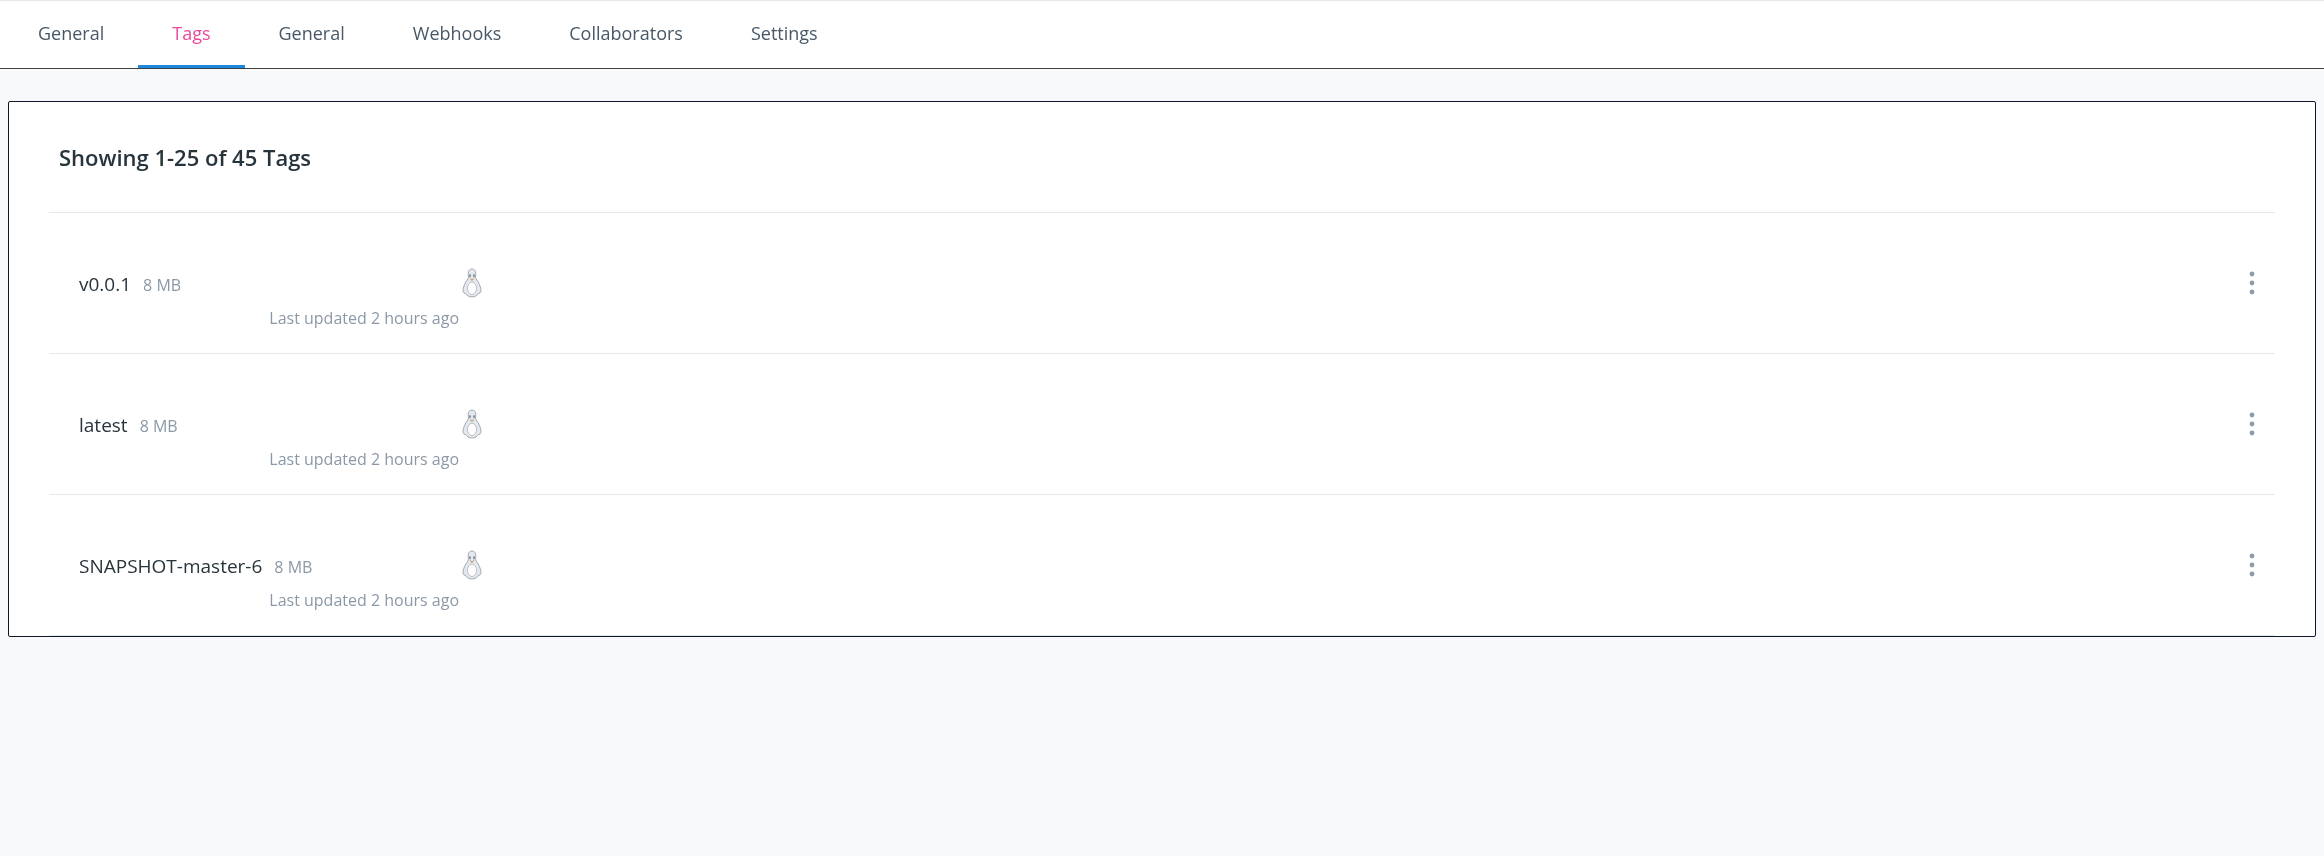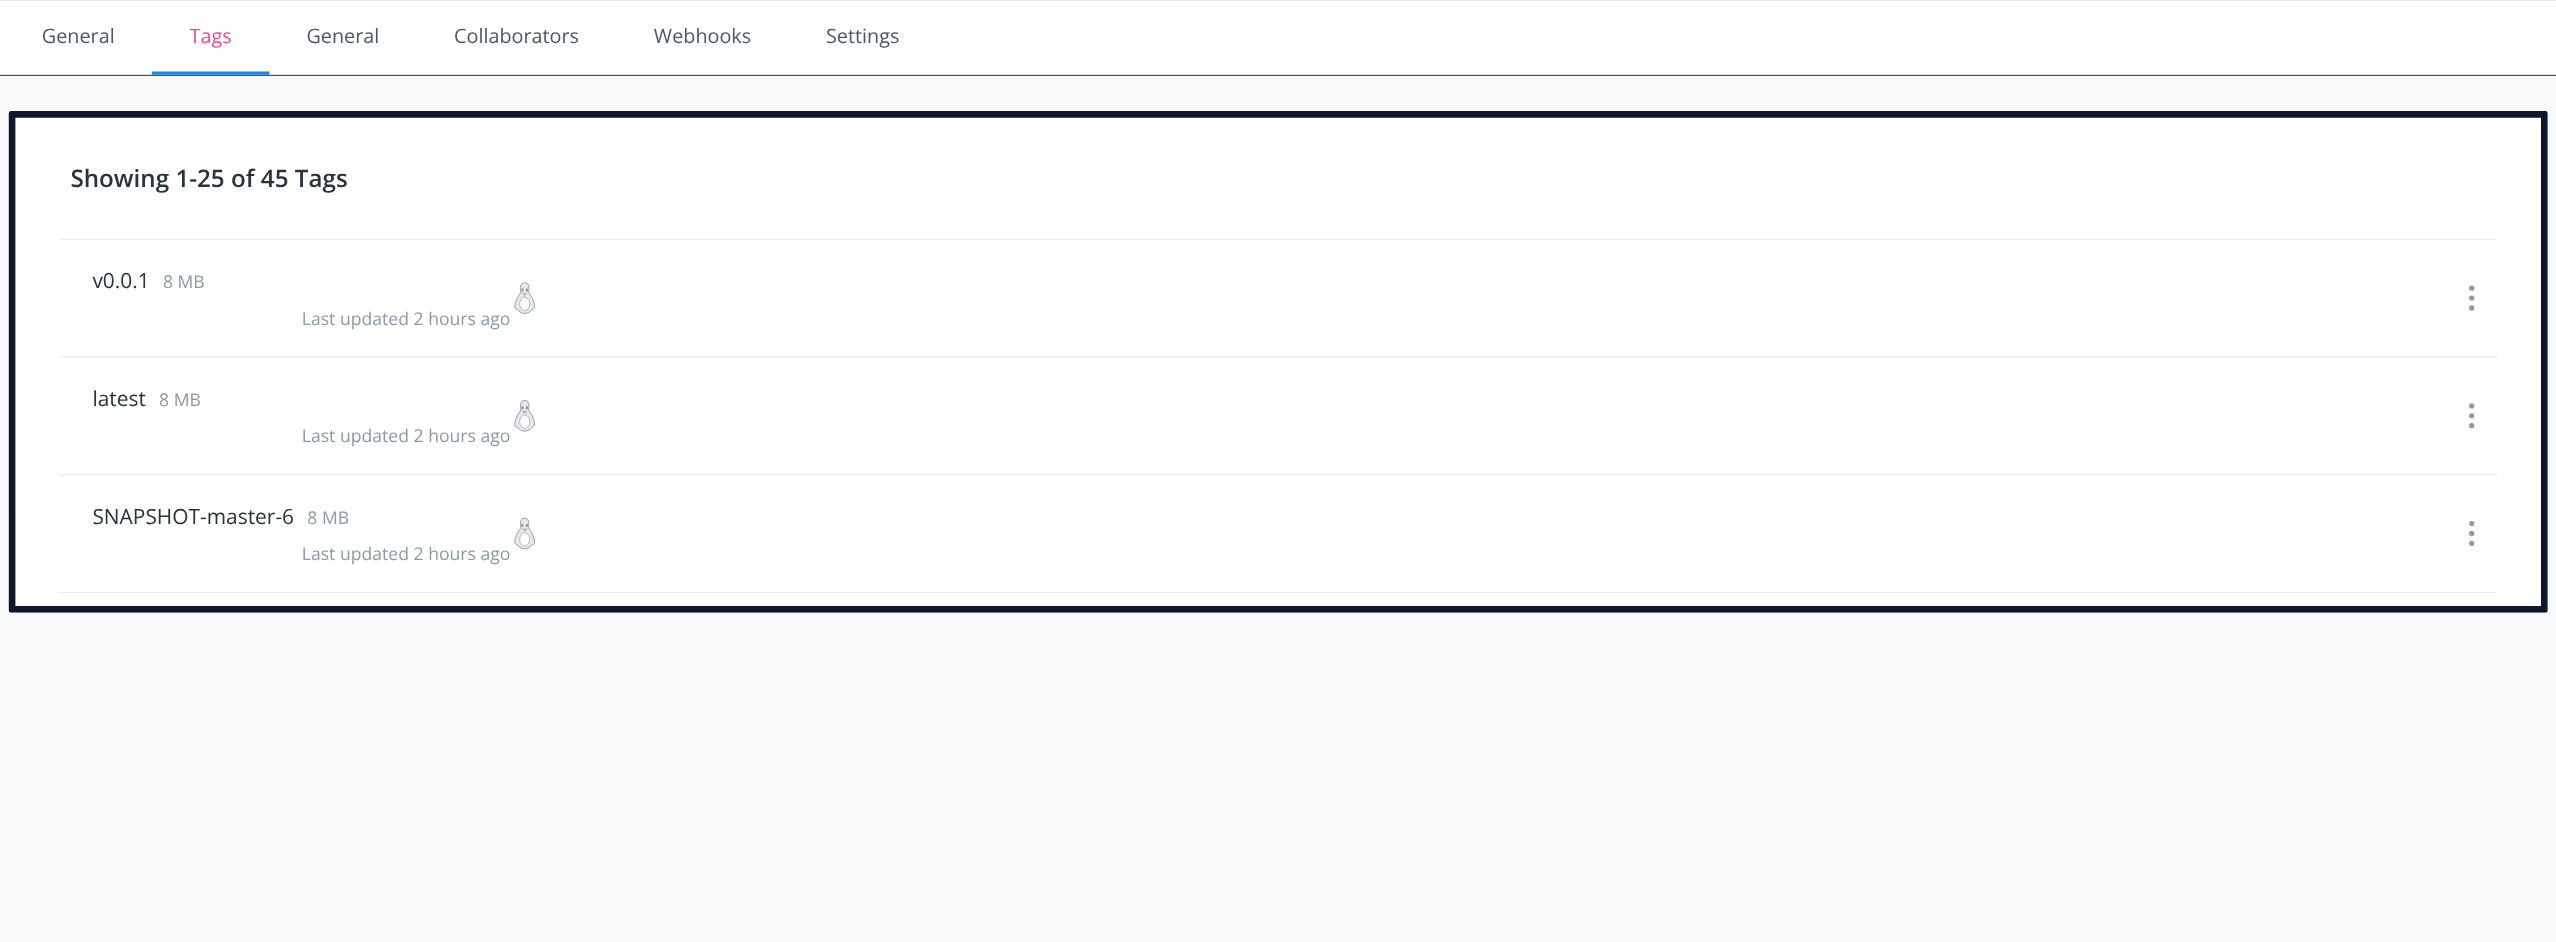--- a/index.html
+++ b/index.html
@@ -33,23 +33,23 @@
   .tab:first-child { padding-left: 14px; }
   .tab.active {
     color: #ec4899;
     border-bottom: 3px solid #1c89e0;
   }
   .content-wrap {
     padding: 32px 8px 0 8px;
   }
   .panel {
     background: #ffffff;
-    border: 6px solid #0f172a;
+    border: 1px solid #0f172a;
     border-radius: 2px;
-    padding: 40px 40px 12px 40px;
+    padding: 40px 40px 0 40px;
   }
   .panel-title {
     font-size: 22px;
     font-weight: 600;
     color: #27343b;
     margin-bottom: 40px;
     padding-left: 10px;
   }
   .tag-row {
     display: flex;
@@ -61,20 +61,21 @@
   .tag-row:last-child { border-bottom: 1px solid #e6e9ec; }
   .tag-info {
     min-width: 380px;
     flex: 0 0 380px;
   }
   .tag-name-line {
     display: flex;
     align-items: baseline;
     gap: 12px;
     margin-bottom: 10px;
+    margin-top: 34px;
   }
   .tag-name {
     font-size: 19px;
     color: #27343b;
     font-weight: 400;
   }
   .tag-size {
     font-size: 16px;
     color: #8b99a6;
   }
@@ -106,22 +107,22 @@
   .row-menu svg { width: 6px; height: 24px; }
 </style>
 </head>
 <body>
 
 <nav class="tabs-bar">
   <div class="tabs-inner">
     <div class="tab">General</div>
     <div class="tab active">Tags</div>
     <div class="tab">General</div>
+    <div class="tab">Webhooks</div>
     <div class="tab">Collaborators</div>
-    <div class="tab">Webhooks</div>
     <div class="tab">Settings</div>
   </div>
 </nav>
 
 <div class="content-wrap">
   <div class="panel">
     <h2 class="panel-title">Showing 1-25 of 45 Tags</h2>
 
     <div class="tag-row">
       <div class="tag-info">

